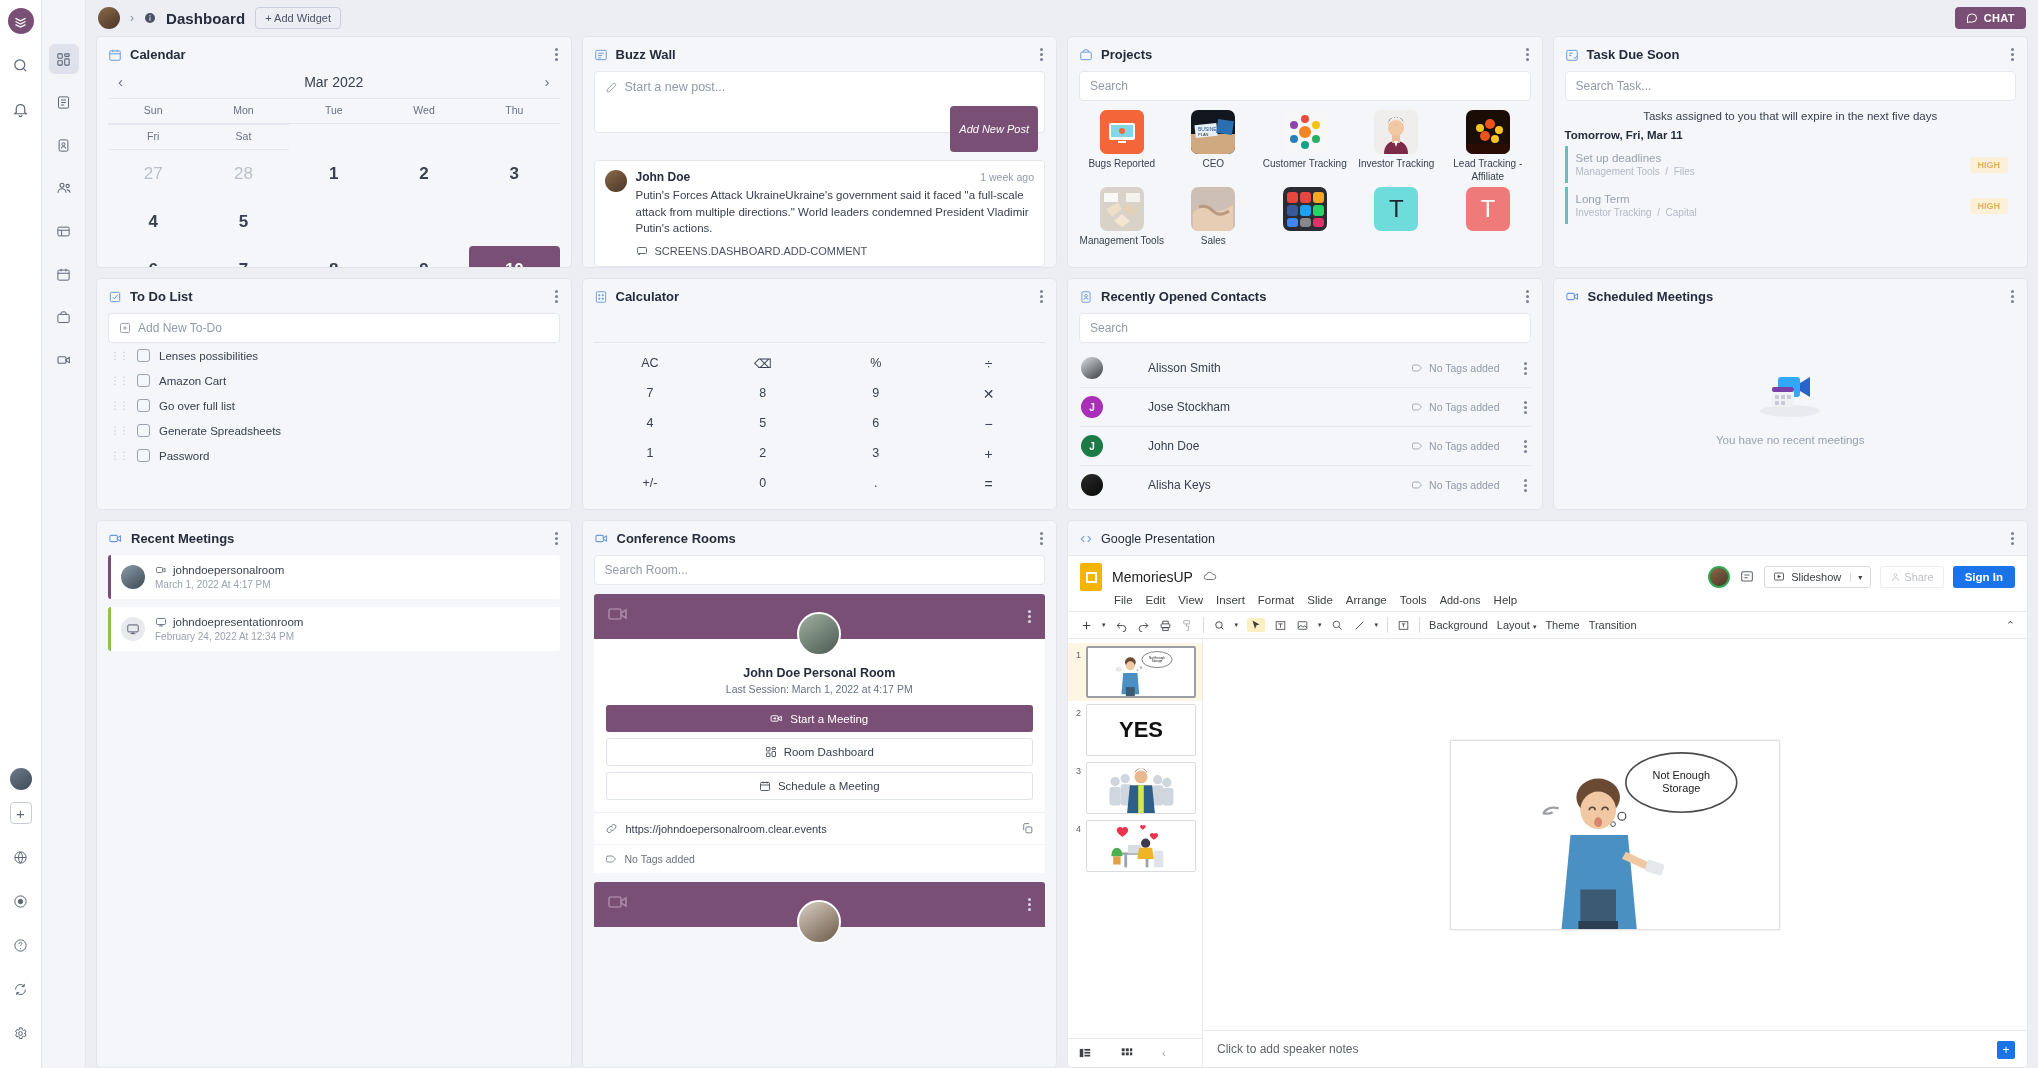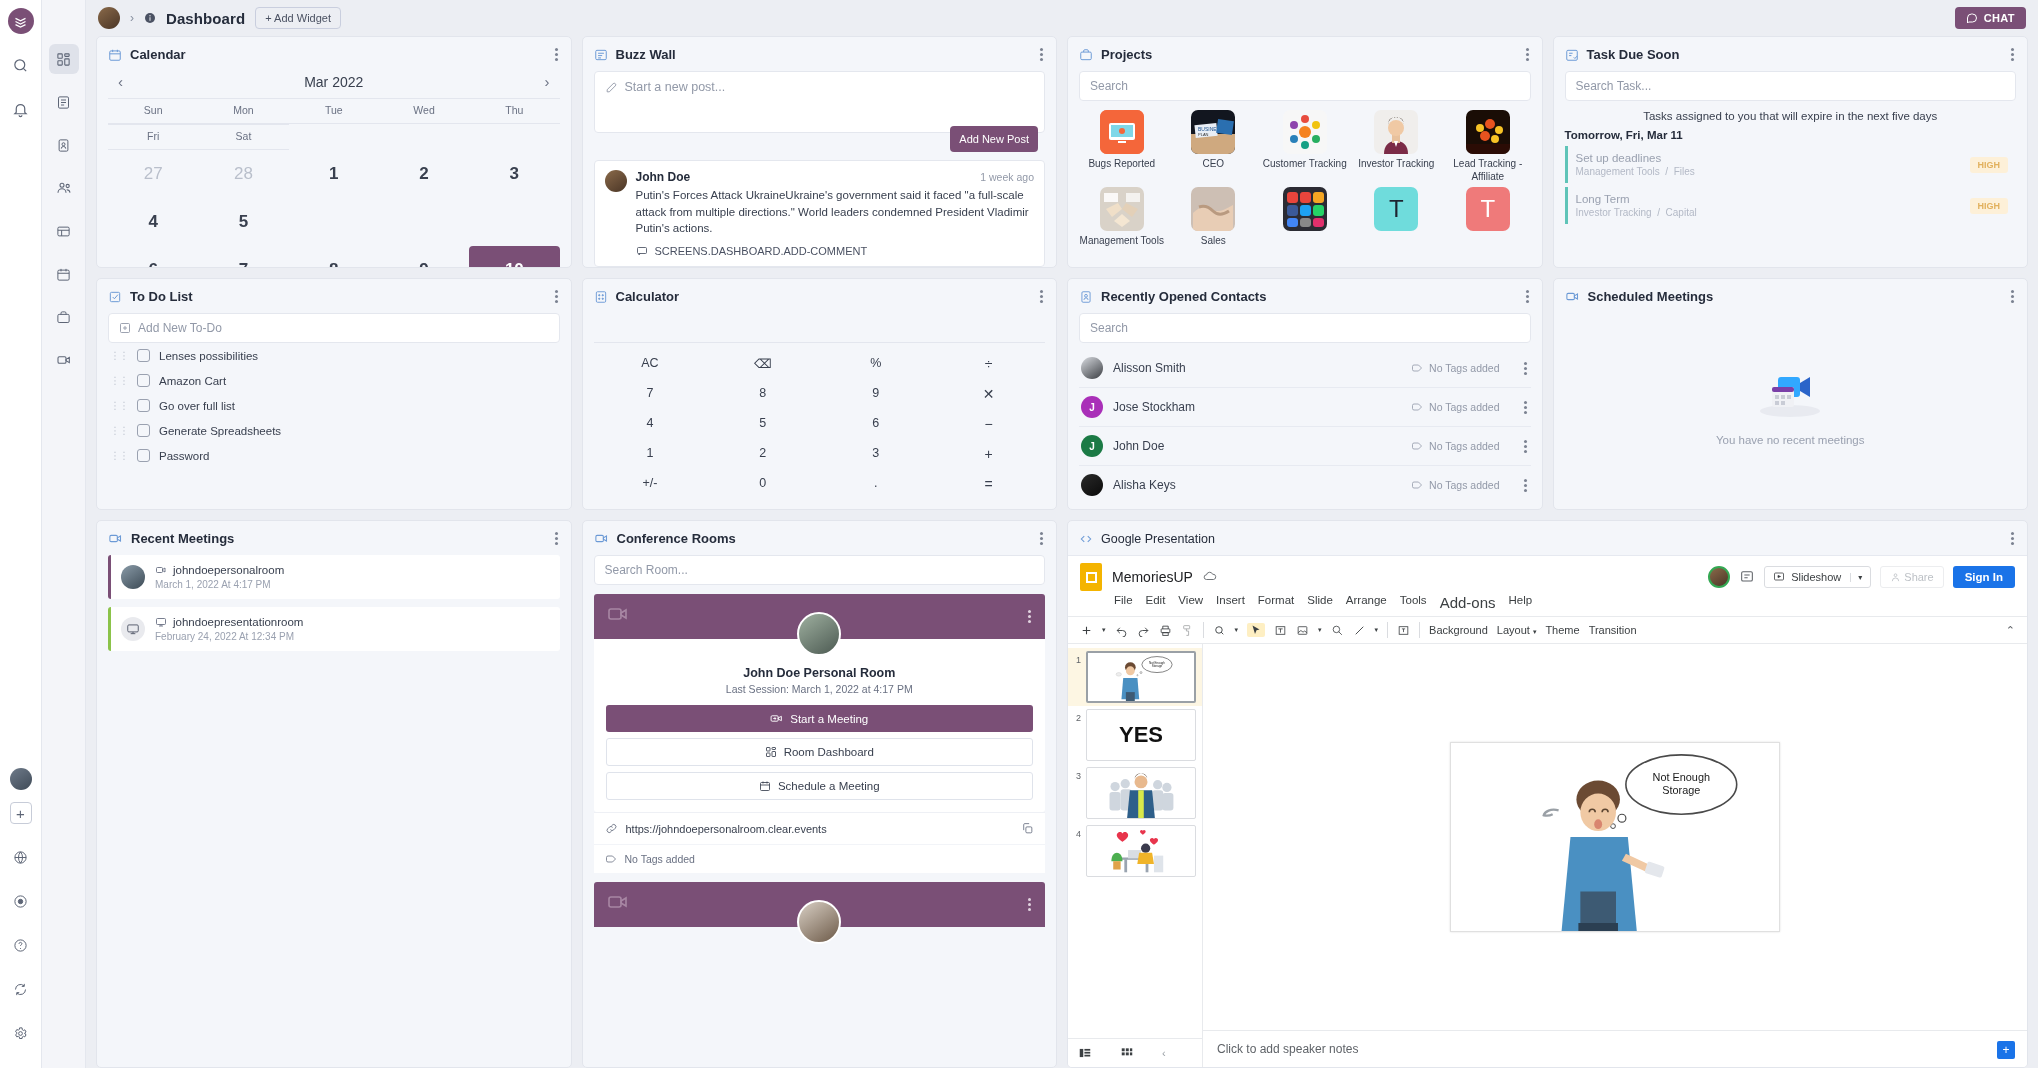--- a/index.html
+++ b/index.html
@@ -103,22 +103,22 @@
   .cal-cell { height: 48px; display: flex; align-items: center; justify-content: center;
     font-size: 17px; font-weight: 700; color: #39404f; cursor: pointer; }
   .cal-cell.dim { color: #b9bfcb; font-weight: 400; }
   .cal-cell.sel { background: #7a4f76; color: #fff; border-radius: 4px; }
 
   
   .post-box { background: #fff; border: 1px solid #e4e7ee; border-radius: 4px;
     height: 62px; padding: 8px 10px; position: relative; flex: 0 0 auto; }
   .post-ph { color: #9299a8; font-size: 12.5px; display: flex; gap: 7px; align-items: center; }
   .add-post-btn { position: absolute; right: 6px; bottom: -20px; background: #7a4f76; color: #fff;
-    border: none; border-radius: 4px; padding: 7px 9px; font-size: 11px; cursor: pointer;
-    font-family: "Liberation Sans", sans-serif; }
+    border: none; border-radius: 4px; padding: 17px 9px; font-size: 11px; cursor: pointer;
+    font-family: "Liberation Sans", sans-serif; font-style: italic; }
   .post { background: #fff; border: 1px solid #e4e7ee; border-radius: 4px; margin-top: 27px;
     padding: 9px 10px; display: flex; gap: 9px; }
   .post-av { width: 22px; height: 22px; border-radius: 50%; flex: 0 0 22px;
     background: linear-gradient(145deg,#8a6a4a,#4a3526); }
   .post-main { flex: 1; min-width: 0; }
   .post-row { display: flex; align-items: baseline; }
   .post-name { font-size: 12px; font-weight: 700; color: #252c3b; }
   .post-time { margin-left: auto; font-size: 10.5px; color: #9299a8; }
   .post-text { font-size: 11.5px; color: #39404f; line-height: 1.45; margin-top: 3px; }
   .post-cmt { font-size: 11px; color: #4a5162; margin-top: 8px; display: flex; gap: 7px; align-items: center; }
@@ -158,21 +158,21 @@
   .calc-keys { border-top: 1px solid #e3e6ee; padding-top: 6px; }
   .calc-row { display: grid; grid-template-columns: repeat(4,1fr); }
   .calc-key { text-align: center; padding: 7px 0; font-size: 12.5px; color: #39404f; cursor: pointer; }
   .calc-key.op { color: #39404f; font-size: 14px; }
 
   
   .contact { display: flex; align-items: center; gap: 10px; padding: 8px 2px;
     border-bottom: 1px solid #e7eaf1; }
   .c-av { width: 22px; height: 22px; border-radius: 50%; flex: 0 0 22px; color: #fff;
     display: flex; align-items: center; justify-content: center; font-size: 10px; font-weight: 700; }
-  .c-name { font-size: 12px; color: #39404f; }
+  .c-name { font-size: 12px; color: #39404f; margin-left: 35px; }
   .c-tags { margin-left: auto; font-size: 10.5px; color: #9299a8; display: flex; gap: 6px; align-items: center; }
 
   
   .empty { flex: 1; display: flex; flex-direction: column; align-items: center; justify-content: center; gap: 12px; }
   .empty-txt { font-size: 11.5px; color: #9aa1b0; }
 
   
   .meet { display: flex; align-items: center; gap: 10px; background: #fff;
     border-radius: 3px; padding: 9px 10px; margin-bottom: 8px; border-left: 3px solid #7a4f76; }
   .m-av { width: 24px; height: 24px; border-radius: 50%; flex: 0 0 24px; }
@@ -1157,21 +1157,21 @@
 
           <div class="gp-menu">
             <span>File</span>
             <span>Edit</span>
             <span>View</span>
             <span>Insert</span>
             <span>Format</span>
             <span>Slide</span>
             <span>Arrange</span>
             <span>Tools</span>
-            <span style="font-size:15px;color:#3c4043">Add-ons</span>
+            <span style="font-size:11px;color:#3c4043">Add-ons</span>
             <span>Help</span>
           </div>
 
           <div class="gp-tools">
             <span class="gp-tool">
               <svg width="13" height="13" viewBox="0 0 24 24" fill="none" stroke="#3c4043" stroke-width="2">
                   <path d="M12 5v14M5 12h14"></path>
                 </svg>
             </span>
             <span class="gp-tool" style="font-size:7px">▾</span>

